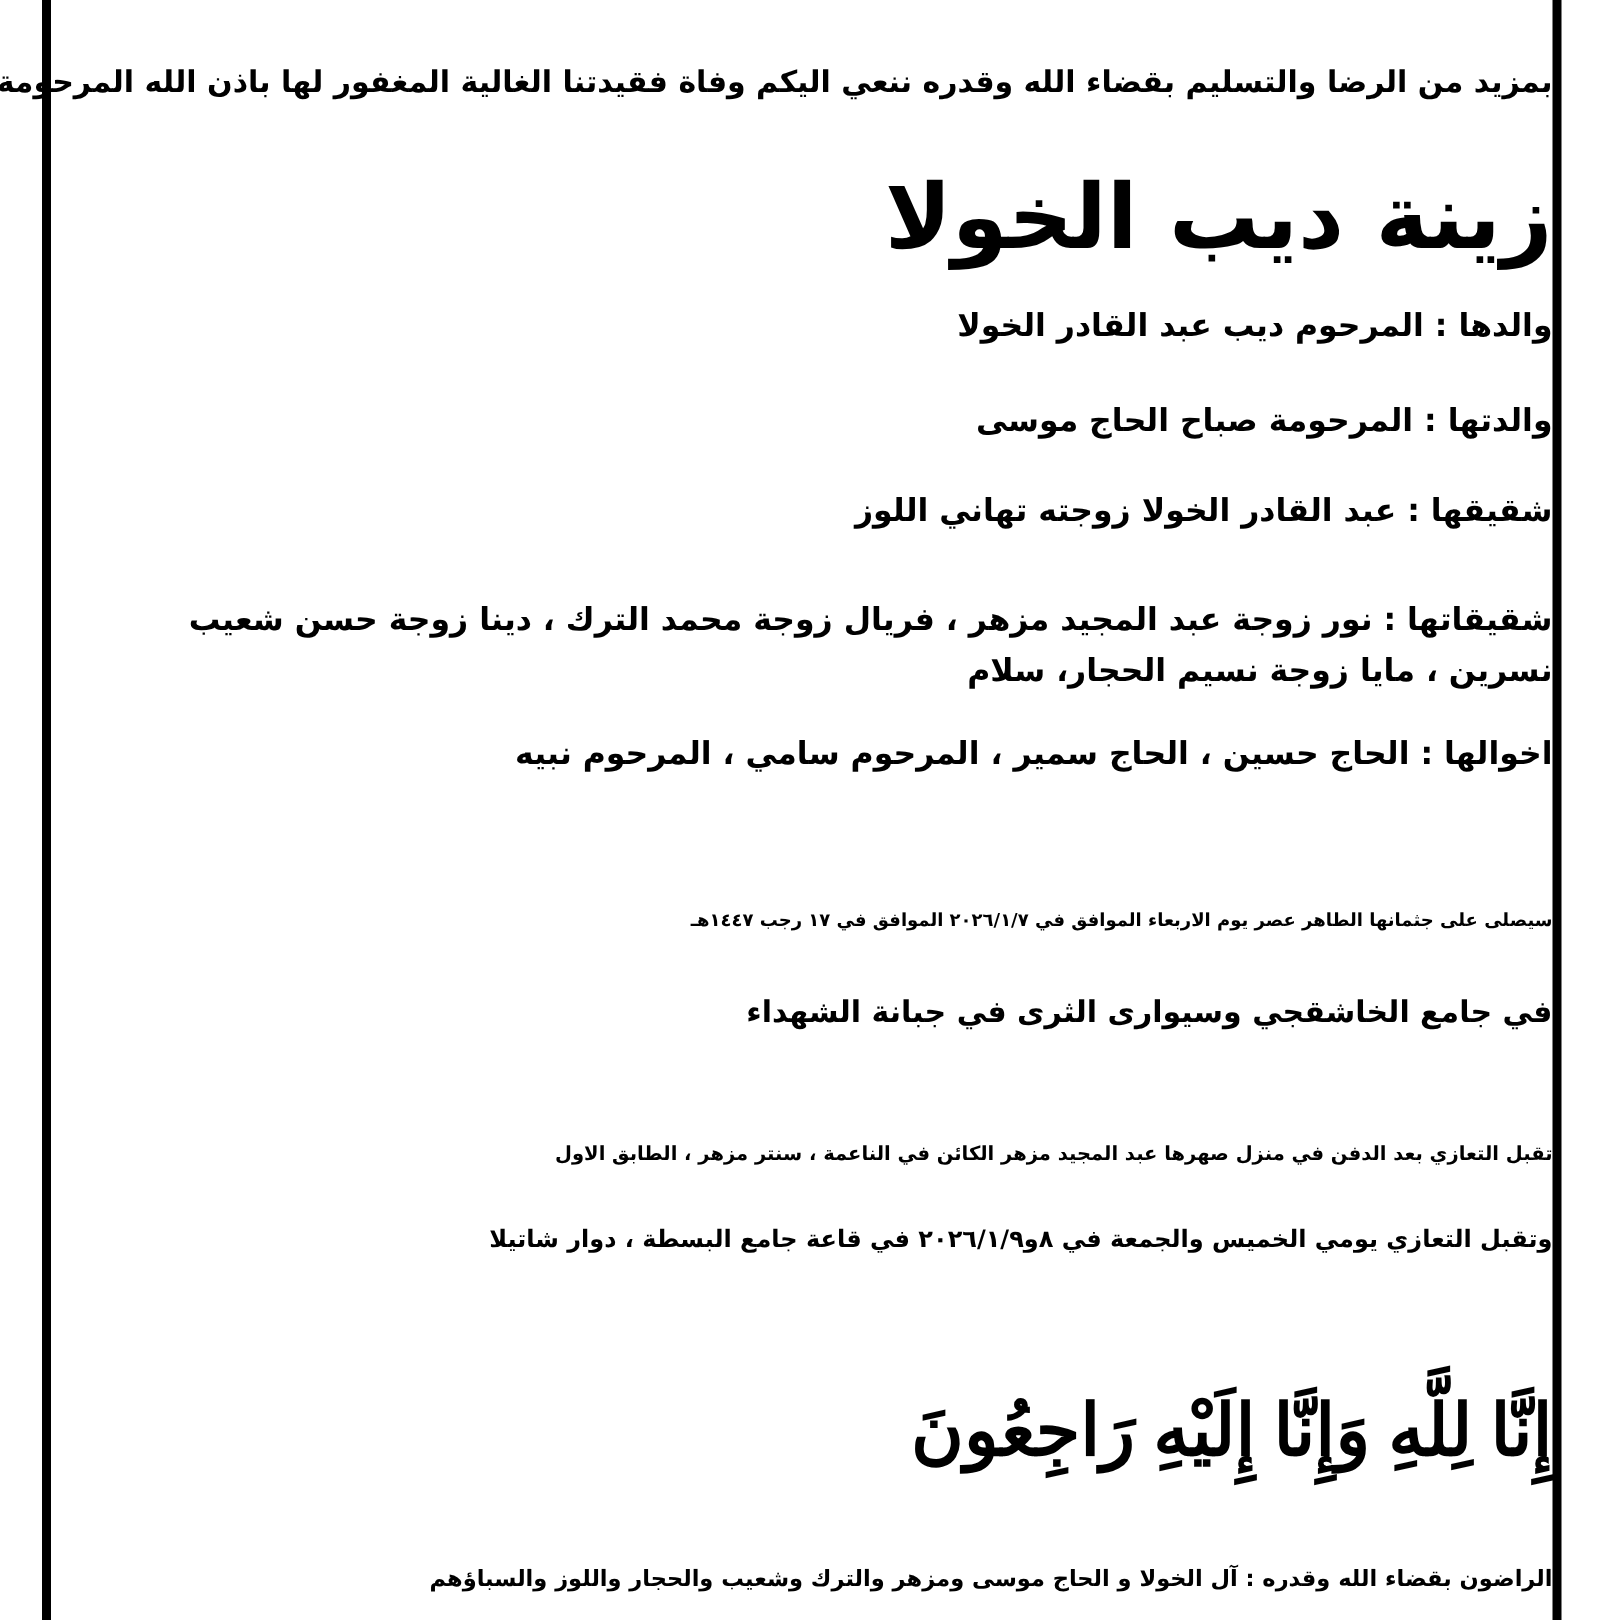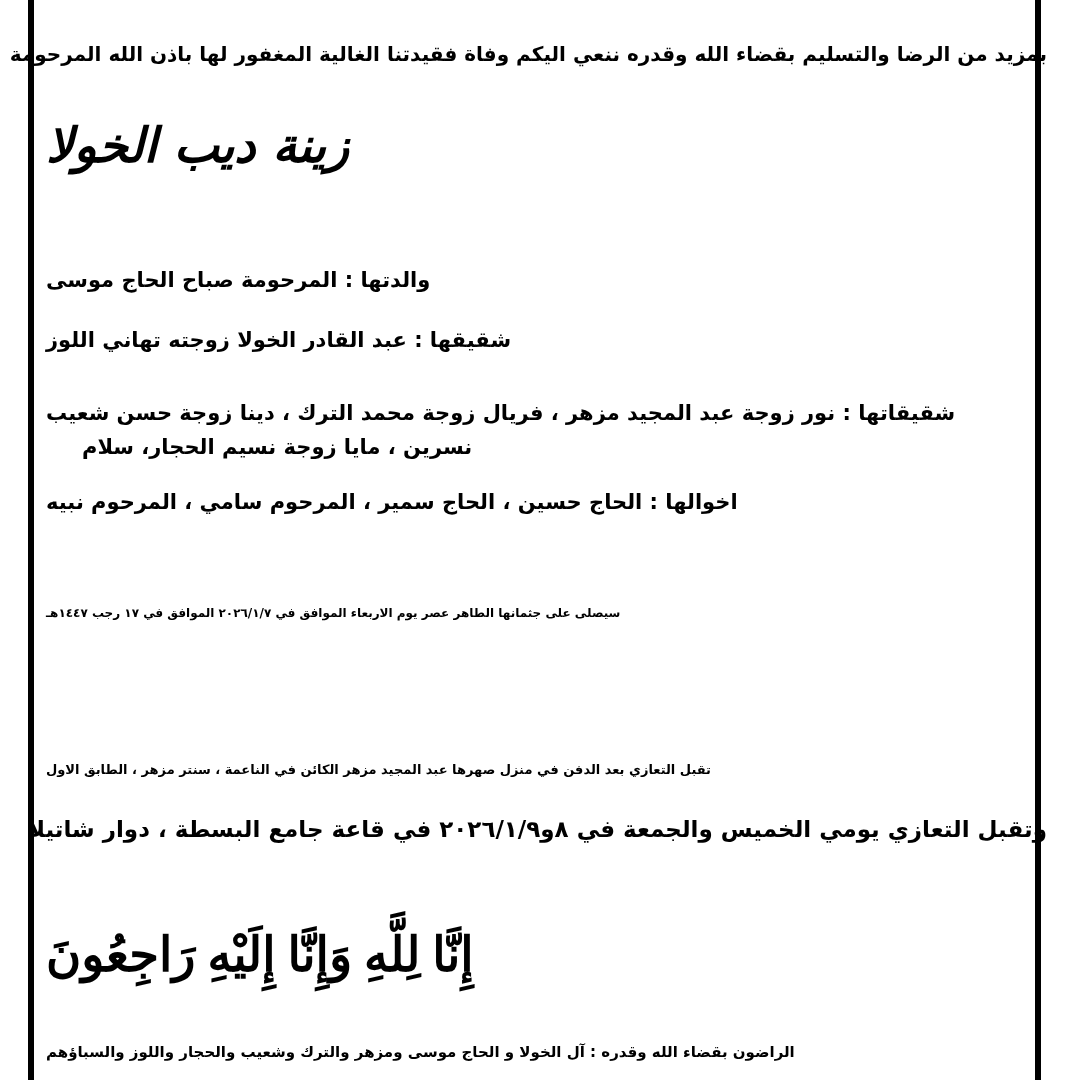--- a/index.html
+++ b/index.html
@@ -1,62 +1,64 @@
 <!DOCTYPE html>
 <html><head>
 <meta charset="utf-8">
 <style>
   html, body { margin: 0; padding: 0; background: #ffffff; }
   body { width: 1080px; height: 1080px; position: relative; overflow: hidden; }
   .frame-left { position: absolute; left: 28px; top: 0; width: 6px; height: 1080px; background: #000; }
   .frame-right { position: absolute; left: 1035px; top: 0; width: 6px; height: 1080px; background: #000; }
   .sheet {
     position: absolute; left: 34px; top: 0; width: 1001px; height: 1080px;
-    direction: rtl; text-align: left; color: #000;
-    font-family: "DejaVu Sans", "Liberation Sans", sans-serif; font-weight: bold; margin-left: 12px;
+    direction: rtl; text-align: right; color: #000;
+    font-family: "DejaVu Sans", "Liberation Sans", sans-serif; font-weight: bold;
   }
   .line { position: absolute; left: 0; right: 0; white-space: nowrap; }
   .intro { top: 42px; font-size: 20px; }
-  .name { top: 100px; font-size: 48px; line-height: 90px; font-weight: 900; font-style: italic; }
+  .name { top: 100px; font-size: 60px; line-height: 90px; font-weight: 900; }
   .rel { font-size: 21px; }
   .r1 { top: 205px; }
   .r2 { top: 268px; }
   .r3 { top: 328px; }
   .r4 { top: 401px; }
   .r5 { top: 435px; padding-left: 36px; }
   .r6 { top: 490px; }
   .p1 { top: 606px; font-size: 12px; }
   .p2 { top: 662px; font-size: 20px; }
   .c1 { top: 762px; font-size: 13px; }
-  .c2 { top: 816px; font-size: 23px; }
+  .c2 { top: 816px; font-size: 16px; }
   .c3 { top: 870px; font-size: 20px; }
   .verse {
     top: 915px; font-size: 48px; line-height: 80px;
     font-family: Liberation Serif, serif; font-weight: bold;
     letter-spacing: -1px;
   }
   .mourners { top: 1043px; font-size: 15px; }
 </style>
 </head>
 <body>
 
 <div class="frame-left"></div>
 <div class="frame-right"></div>
 
 <div class="sheet">
   <div class="line intro">بمزيد من الرضا والتسليم بقضاء الله وقدره ننعي اليكم وفاة فقيدتنا الغالية المغفور لها باذن الله المرحومة</div>
   <div class="line name">زينة ديب الخولا</div>
 
+  <div class="line rel r1">والدها : المرحوم ديب عبد القادر الخولا</div>
   <div class="line rel r3">شقيقها : عبد القادر الخولا زوجته تهاني اللوز</div>
   <div class="line rel r2">والدتها : المرحومة صباح الحاج موسى</div>
   <div class="line rel r4">شقيقاتها : نور زوجة عبد المجيد مزهر ، فريال زوجة محمد الترك ، دينا زوجة حسن شعيب</div>
   <div class="line rel r5">نسرين ، مايا زوجة نسيم الحجار، سلام</div>
   <div class="line rel r6">اخوالها : الحاج حسين ، الحاج سمير ، المرحوم سامي ، المرحوم نبيه</div>
 
   <div class="line p1">سيصلى على جثمانها الطاهر عصر يوم الاربعاء الموافق في ٢٠٢٦/١/٧ الموافق في ١٧ رجب ١٤٤٧هـ</div>
+  <div class="line p2">في جامع الخاشقجي وسيوارى الثرى في جبانة الشهداء</div>
 
   <div class="line c1">تقبل التعازي بعد الدفن في منزل صهرها عبد المجيد مزهر الكائن في الناعمة ، سنتر مزهر ، الطابق الاول</div>
   <div class="line c2">وتقبل التعازي يومي الخميس والجمعة في ٨و٢٠٢٦/١/٩ في قاعة جامع البسطة ، دوار شاتيلا</div>
 
   <div class="line verse">إِنَّا لِلَّهِ وَإِنَّا إِلَيْهِ رَاجِعُونَ</div>
 
   <div class="line mourners">الراضون بقضاء الله وقدره :  آل الخولا و الحاج موسى ومزهر والترك وشعيب والحجار واللوز  والسباؤهم</div>
 </div>
 
 </body></html>

